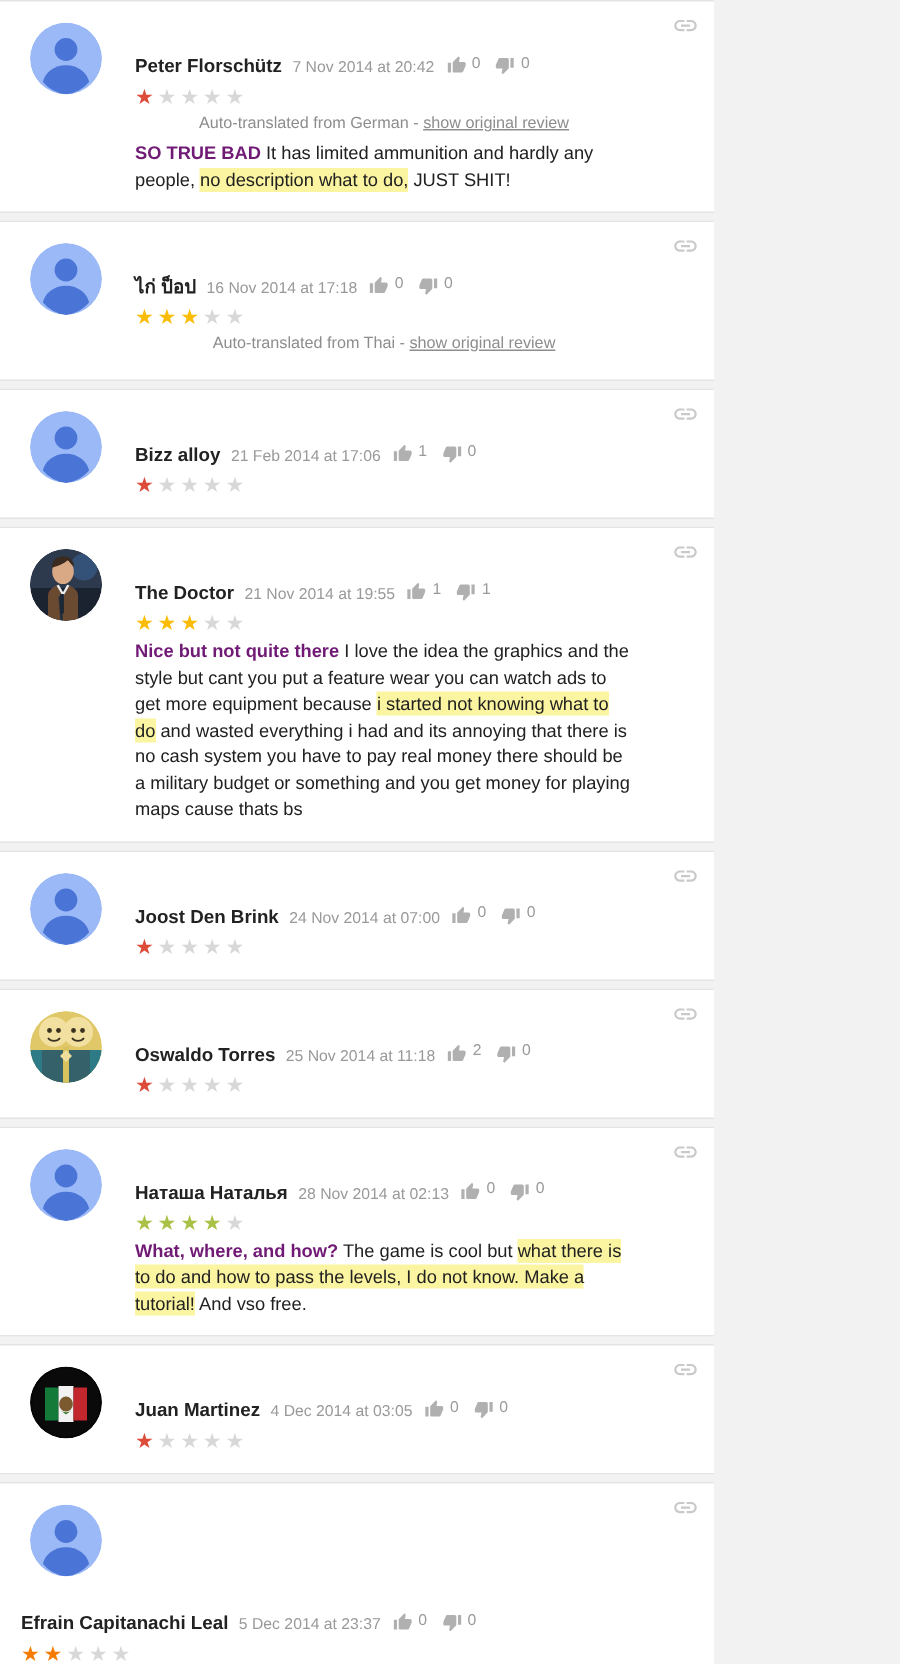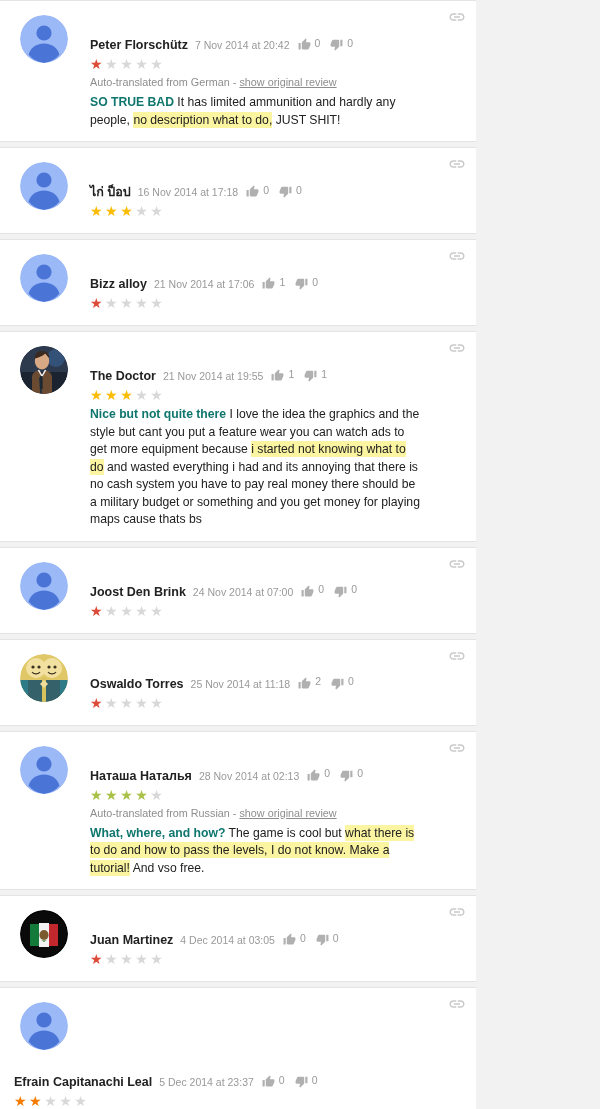--- a/index.html
+++ b/index.html
@@ -106,37 +106,38 @@
     white-space: nowrap;
   }
   .star { display: inline-block; }
   .star-empty { color: #d8d8d8; }
 
   .translate-note {
     font-size: 10.8px;
     color: #8d8d8d;
     margin: 3px 0 5px 0;
     line-height: 14px;
+    text-align: center;
   }
   .translate-note .show-original {
     color: #8d8d8d;
     text-decoration: underline;
     cursor: pointer;
   }
 
   .review-text {
     font-size: 12.2px;
     color: #212121;
     line-height: 17.5px;
     margin-top: 3px;
     word-wrap: break-word;
   }
   .review-title {
     font-weight: bold;
-    color: #0f766e;
+    color: #701a75;
   }
   mark.hl {
     background: #fbf5a1;
     color: #212121;
     padding: 1px 0;
   }
 
   
   .link-icon {
     position: absolute;
@@ -224,41 +225,42 @@
           <span class="vote-group">
             <span class="vote-icon">
 <svg viewBox="0 0 24 24" xmlns="http://www.w3.org/2000/svg">
   <path d="M15 3H6c-.83 0-1.54.5-1.84 1.22l-3.02 7.05c-.09.23-.14.47-.14.73v2c0 1.1.9 2 2 2h6.31l-.95 4.57-.3.32c0 .41.17.79.44 1.06L9.83 23l6.59-6.59c.36-.36.58-.86.58-1.41V5c0-1.1-.9-2-2-2zm4 0v12h4V3h-4z"></path>
 </svg>
             </span>
             <span class="vote-count">0</span>
           </span>
         </div>
         <div class="stars"><span class="star" style="color: rgb(251, 188, 5);">★</span><span class="star" style="color: rgb(251, 188, 5);">★</span><span class="star" style="color: rgb(251, 188, 5);">★</span><span class="star star-empty">★</span><span class="star star-empty">★</span></div>
+        <div class="translate-note"><span>Auto-translated from Thai -</span> <span class="show-original">show original review</span></div>
       </div>
     </div>
     <div class="review-card">
       <span class="link-icon">
 <svg viewBox="0 0 24 24" xmlns="http://www.w3.org/2000/svg">
   <path fill="#9e9e9e" d="M3.9 12c0-1.71 1.39-3.1 3.1-3.1h4V7H7c-2.76 0-5 2.24-5 5s2.24 5 5 5h4v-1.9H7c-1.71 0-3.1-1.39-3.1-3.1zM8 13h8v-2H8v2zm9-6h-4v1.9h4c1.71 0 3.1 1.39 3.1 3.1s-1.39 3.1-3.1 3.1h-4V17h4c2.76 0 5-2.24 5-5s-2.24-5-5-5z"></path>
 </svg>
       </span>
       <div class="avatar-wrap">
         <span class="avatar">
 <svg viewBox="0 0 48 48" xmlns="http://www.w3.org/2000/svg">
   <circle cx="24" cy="24" r="24" fill="#9bb9f7"></circle>
   <circle cx="24" cy="18" r="7.6" fill="#4a74d6"></circle>
   <path d="M24 28.5c-8.2 0-14.2 5.1-15.4 11.2A24 24 0 0 0 24 48a24 24 0 0 0 15.4-8.3C38.2 33.6 32.2 28.5 24 28.5z" fill="#4a74d6"></path>
 </svg>
         </span>
       </div>
       <div class="review-body">
         <div class="meta-row">
           <span class="author">Bizz alloy</span>
-          <span class="timestamp">21 Nov 2014 at 17:06</span>
+          <span class="timestamp">21 Feb 2014 at 17:06</span>
           <span class="vote-group">
             <span class="vote-icon">
 <svg viewBox="0 0 24 24" xmlns="http://www.w3.org/2000/svg">
   <path d="M1 21h4V9H1v12zM23 10c0-1.1-.9-2-2-2h-6.31l.95-4.57.03-.32c0-.41-.17-.79-.44-1.06L14.17 1 7.59 7.59C7.22 7.95 7 8.45 7 9v10c0 1.1.9 2 2 2h9c.83 0 1.54-.5 1.84-1.22l3.02-7.05c.09-.23.14-.47.14-.73v-2z"></path>
 </svg>
             </span>
             <span class="vote-count">1</span>
           </span>
           <span class="vote-group">
             <span class="vote-icon">
@@ -450,21 +452,20 @@
           <span class="vote-group">
             <span class="vote-icon">
 <svg viewBox="0 0 24 24" xmlns="http://www.w3.org/2000/svg">
   <path d="M15 3H6c-.83 0-1.54.5-1.84 1.22l-3.02 7.05c-.09.23-.14.47-.14.73v2c0 1.1.9 2 2 2h6.31l-.95 4.57-.3.32c0 .41.17.79.44 1.06L9.83 23l6.59-6.59c.36-.36.58-.86.58-1.41V5c0-1.1-.9-2-2-2zm4 0v12h4V3h-4z"></path>
 </svg>
             </span>
             <span class="vote-count">0</span>
           </span>
         </div>
         <div class="stars"><span class="star" style="color: rgb(170, 193, 72);">★</span><span class="star" style="color: rgb(170, 193, 72);">★</span><span class="star" style="color: rgb(170, 193, 72);">★</span><span class="star" style="color: rgb(170, 193, 72);">★</span><span class="star star-empty">★</span></div>
-        <div class="translate-note"><span>Auto-translated from Russian -</span> <span class="show-original">show original review</span></div>
         <div class="review-text"><span class="review-title">What, where, and how?</span><span> The game is cool but </span><mark class="hl">what there is to do and how to pass the levels, I do not know. Make a tutorial!</mark><span> And vso free.</span></div>
       </div>
     </div>
     <div class="review-card">
       <span class="link-icon">
 <svg viewBox="0 0 24 24" xmlns="http://www.w3.org/2000/svg">
   <path fill="#9e9e9e" d="M3.9 12c0-1.71 1.39-3.1 3.1-3.1h4V7H7c-2.76 0-5 2.24-5 5s2.24 5 5 5h4v-1.9H7c-1.71 0-3.1-1.39-3.1-3.1zM8 13h8v-2H8v2zm9-6h-4v1.9h4c1.71 0 3.1 1.39 3.1 3.1s-1.39 3.1-3.1 3.1h-4V17h4c2.76 0 5-2.24 5-5s-2.24-5-5-5z"></path>
 </svg>
       </span>
       <div class="avatar-wrap">

